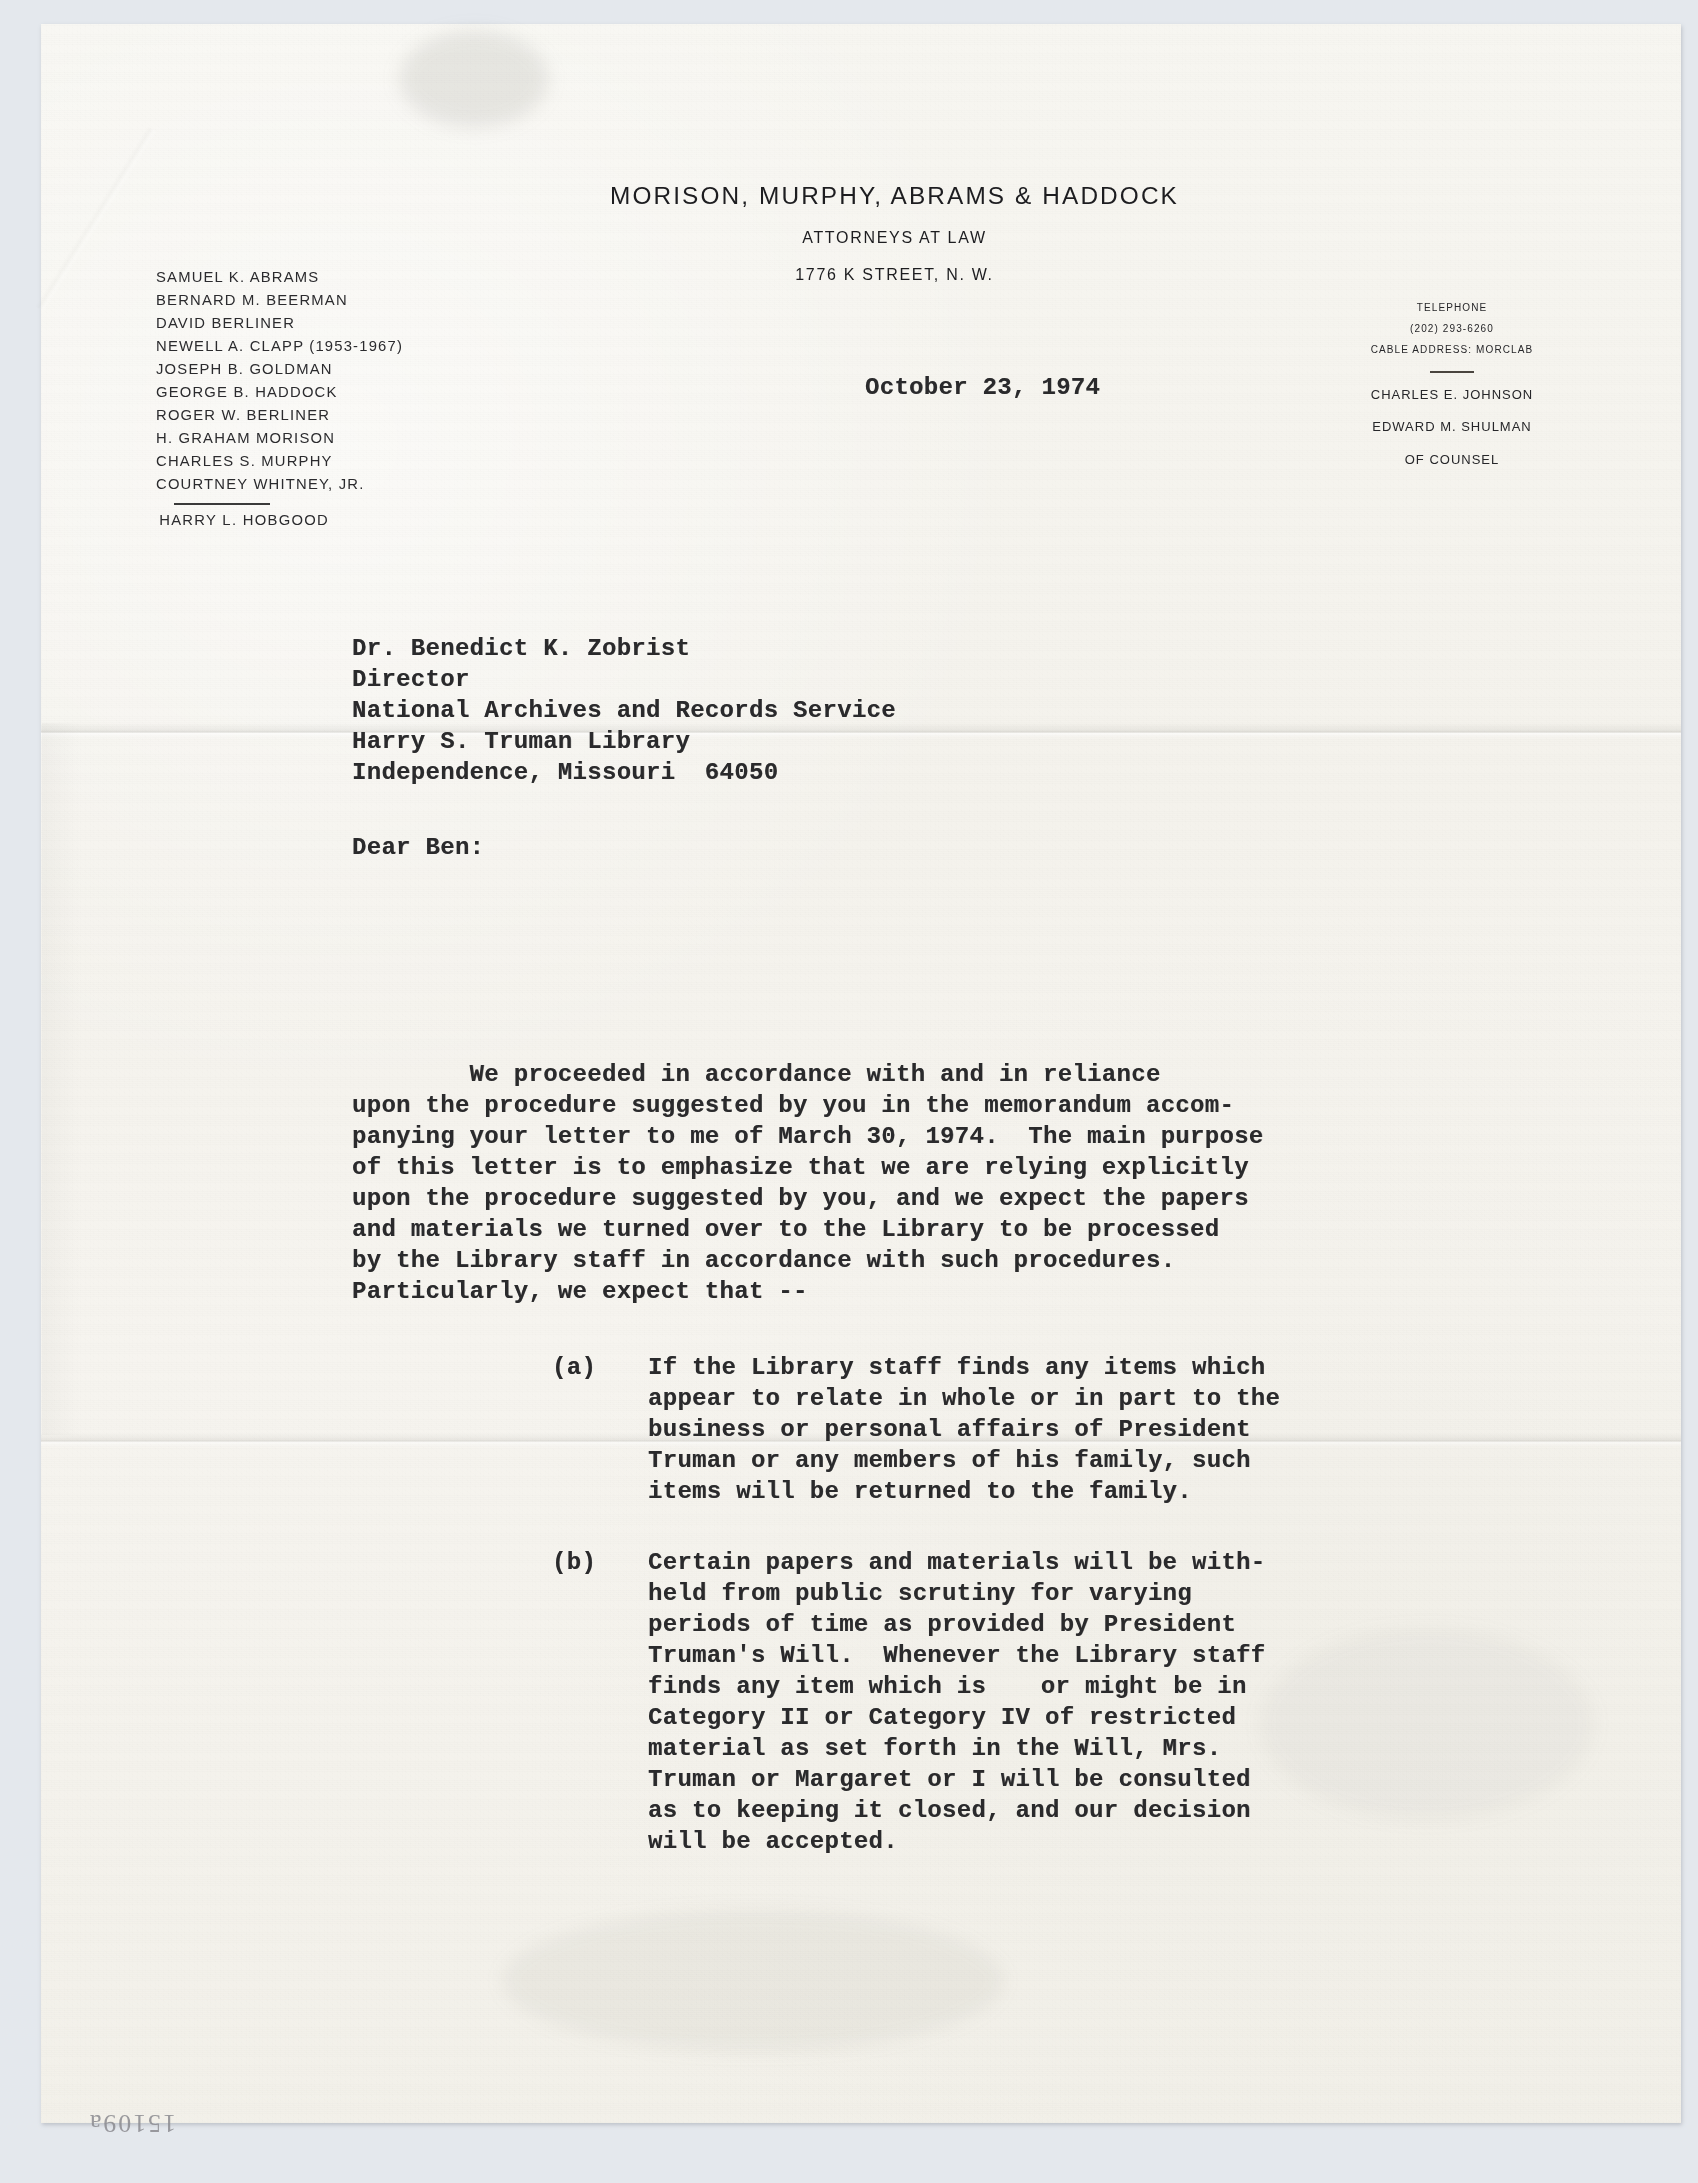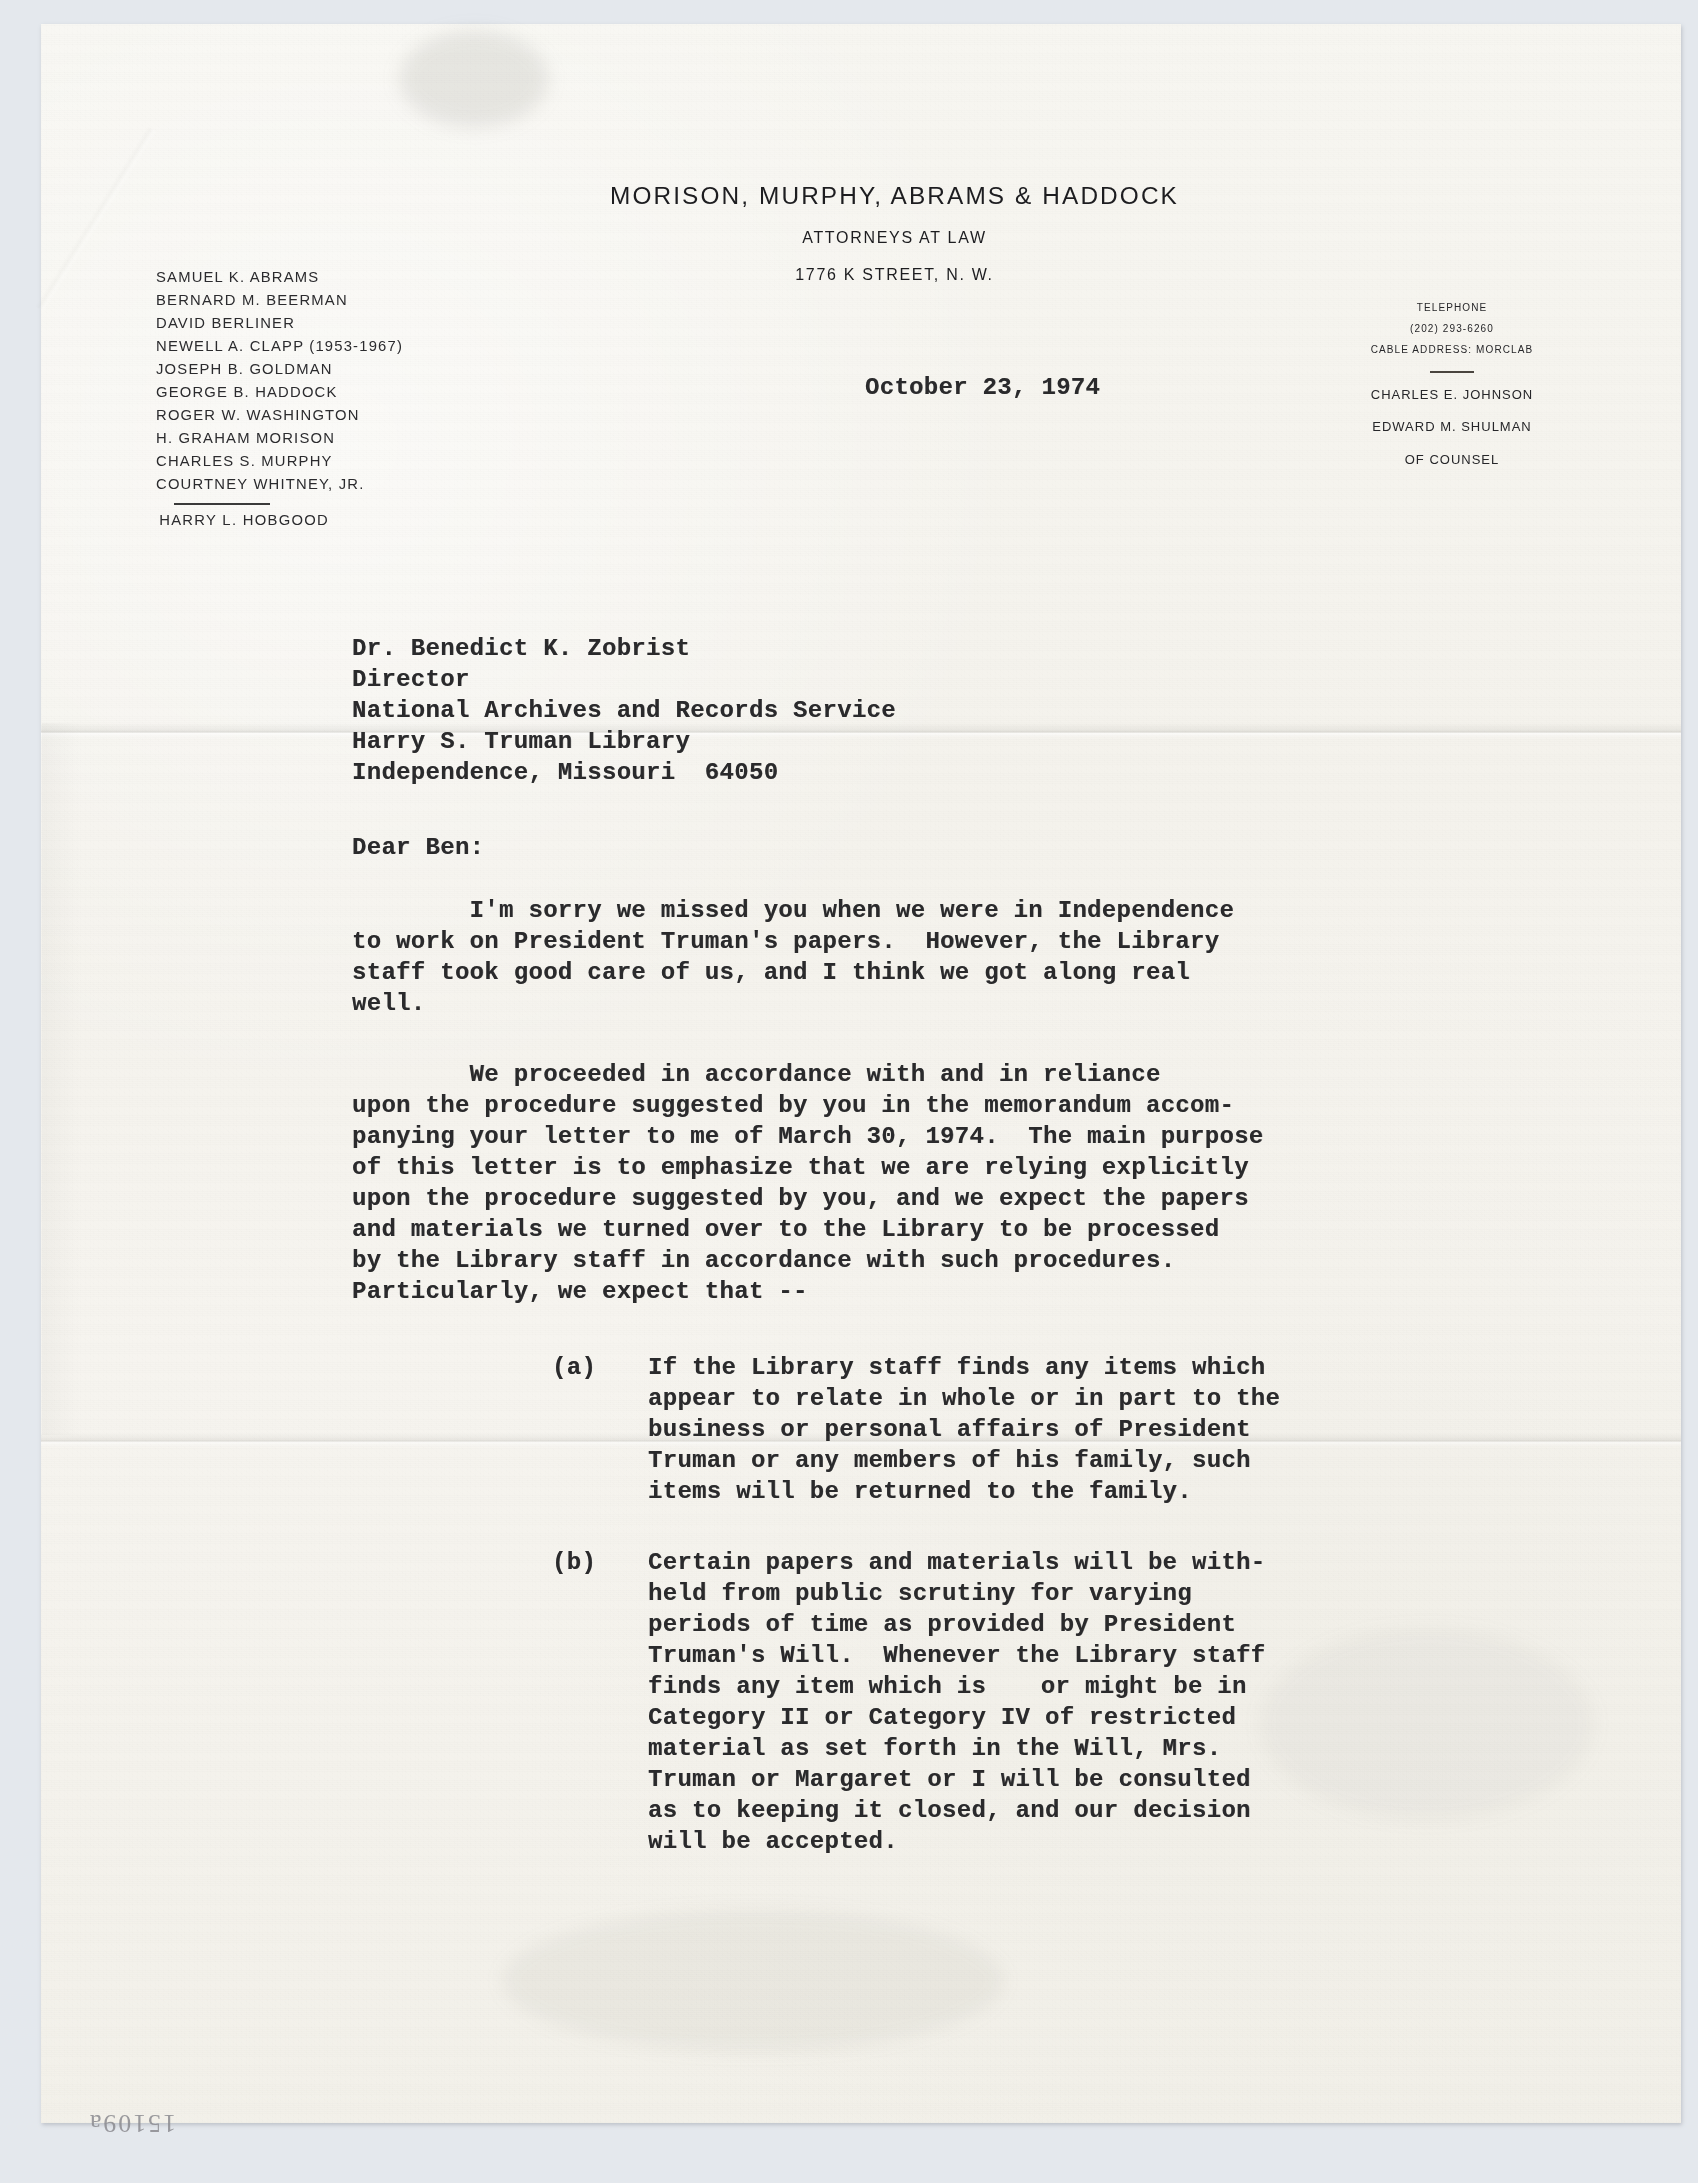--- a/index.html
+++ b/index.html
@@ -230,21 +230,21 @@
     <div class="smudge" style="left:462px; top:1886px; width:500px; height:141px; background:rgba(125,123,115,0.08);"></div>
     <div class="smudge" style="left:1219px; top:1604px; width:334px; height:192px; background:rgba(125,123,115,0.05);"></div>
 
     <div id="letterhead-names">
       <div class="lh-name">SAMUEL K. ABRAMS</div>
       <div class="lh-name">BERNARD M. BEERMAN</div>
       <div class="lh-name">DAVID BERLINER</div>
       <div class="lh-name">NEWELL A. CLAPP (1953-1967)</div>
       <div class="lh-name">JOSEPH B. GOLDMAN</div>
       <div class="lh-name">GEORGE B. HADDOCK</div>
-      <div class="lh-name">ROGER W. WASHINGTON</div>
+      <div class="lh-name">ROGER W. BERLINER</div>
       <div class="lh-name">H. GRAHAM MORISON</div>
       <div class="lh-name">CHARLES S. MURPHY</div>
       <div class="lh-name">COURTNEY WHITNEY, JR.</div>
       <div id="lh-rule"></div>
       <div id="lh-hobgood">HARRY L. HOBGOOD</div>
     </div>
 
     <div id="letterhead-center">
       <div id="firm-name">MORISON, MURPHY, ABRAMS &amp; HADDOCK</div>
       <div class="lh-c-line">ATTORNEYS AT LAW</div>
@@ -266,24 +266,20 @@
     <div id="address-block">
       <div class="tw">Dr. Benedict K. Zobrist</div>
       <div class="tw">Director</div>
       <div class="tw">National Archives and Records Service</div>
       <div class="tw">Harry S. Truman Library</div>
       <div class="tw">Independence, Missouri  64050</div>
     </div>
 
     <div id="salutation" class="tw">Dear Ben:</div>
 
-    <div id="para-1" class="tw">        I'm sorry we missed you when we were in Independence
-to work on President Truman's papers.  However, the Library
-staff took good care of us, and I think we got along real
-well.</div>
     <div id="para-2" class="tw">        We proceeded in accordance with and in reliance
 upon the procedure suggested by you in the memorandum accom-
 panying your letter to me of March 30, 1974.  The main purpose
 of this letter is to emphasize that we are relying explicitly
 upon the procedure suggested by you, and we expect the papers
 and materials we turned over to the Library to be processed
 by the Library staff in accordance with such procedures.
 Particularly, we expect that --</div>
 
     <div id="item-a" class="tw hang">

